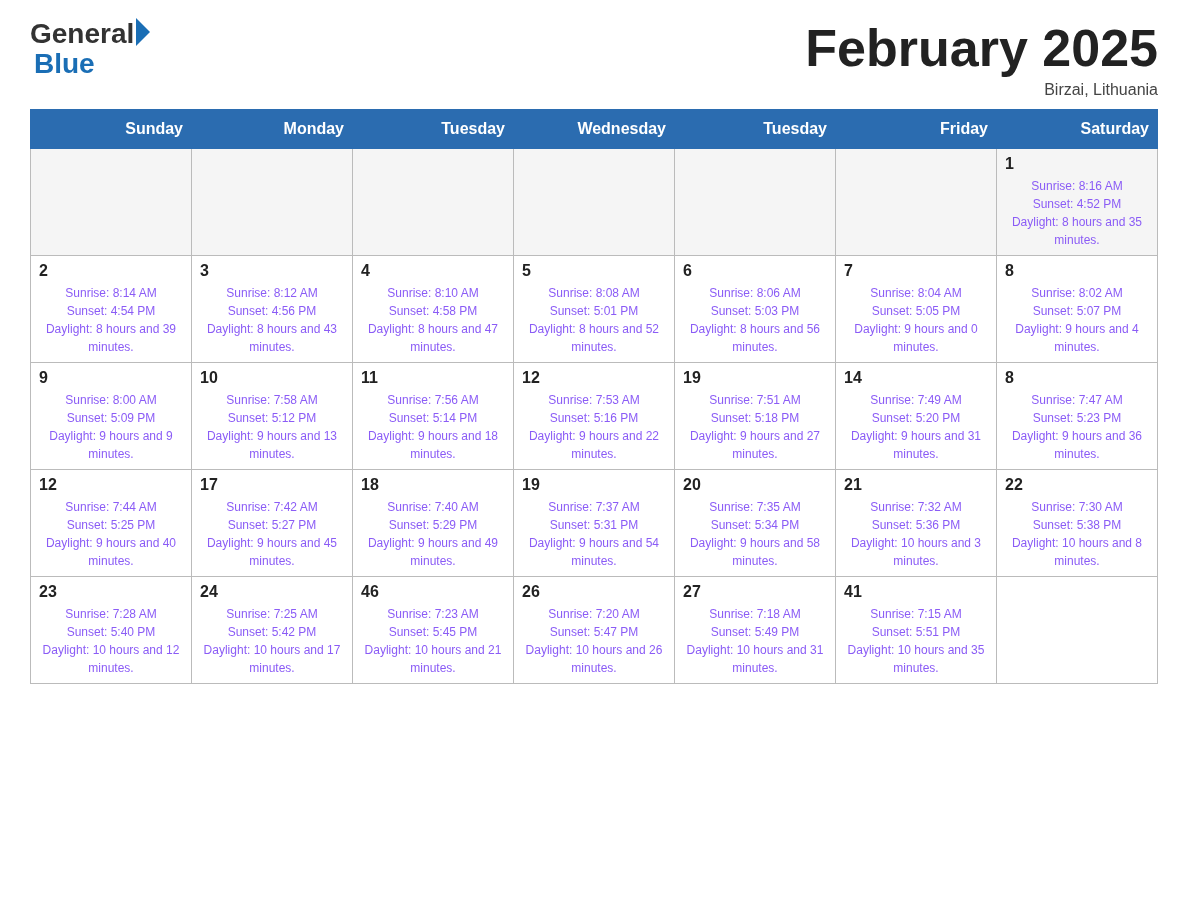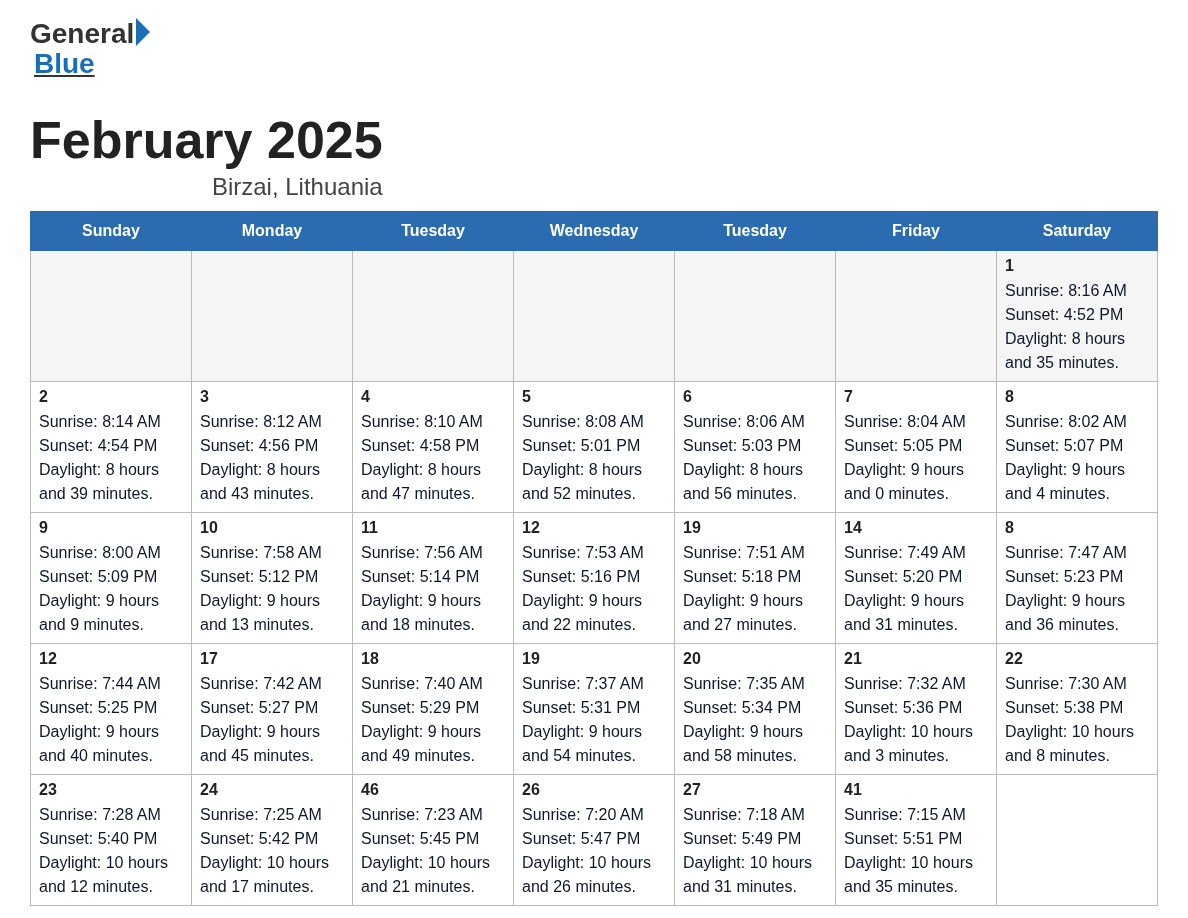--- a/index.html
+++ b/index.html
@@ -9,21 +9,20 @@
       color: #333;
       width: 1188px;
       min-height: 918px;
       padding: 20px 30px;
     }
     .header {
       display: flex;
       justify-content: space-between;
       align-items: flex-start;
       margin-bottom: 10px;
-      flex-direction: column;
     }
     .logo {
       display: flex;
       flex-direction: column;
       align-items: flex-start;
     }
     .logo-top {
       display: flex;
       align-items: center;
       font-size: 28px;
@@ -42,76 +41,75 @@
       margin-top: -4px;
     }
     .logo-blue {
       color: #1a6eb5;
       font-size: 28px;
       font-weight: bold;
       margin-left: 4px;
     }
     .title-section {
       text-align: right;
-      margin-top: 32px;
     }
     .month-title {
       font-size: 52px;
       font-weight: bold;
       color: #222;
       line-height: 1.1;
     }
     .location {
-      font-size: 24px;
+      font-size: 16px;
       color: #444;
       margin-top: 4px;
     }
     .calendar {
       width: 100%;
       border-collapse: collapse;
       margin-top: 8px;
     }
     .calendar th {
       background-color: #2b6cb0;
       color: #fff;
       font-size: 16px;
       font-weight: bold;
       padding: 10px 8px;
-      text-align: center;
+      text-align: right;
       border: 1px solid #2b6cb0;
     }
     .calendar td {
       vertical-align: top;
       border: 1px solid #bbb;
       padding: 6px 8px;
       width: calc(100% / 7);
       min-height: 100px;
       background: #fff;
     }
     .calendar tr:first-child td {
       background: #f5f5f5;
     }
     .day-number {
       font-size: 16px;
       font-weight: bold;
       color: #222;
       margin-bottom: 4px;
     }
     .day-info {
-      font-size: 16px;
-      color: #0f172a;
+      font-size: 12px;
+      color: #8b5cf6;
       line-height: 1.5;
+      text-align: center;
     }
     .empty-cell {
       background: #f5f5f5;
     }
     .logo-line2 {
       display: flex;
       align-items: flex-start;
-      text-decoration: underline;
     }
   </style>
 </head>
 <body>
 
 <div class="header">
   <div class="logo">
     <div class="logo-top">
       <span class="logo-general">General</span>
       <div class="logo-arrow"></div>

